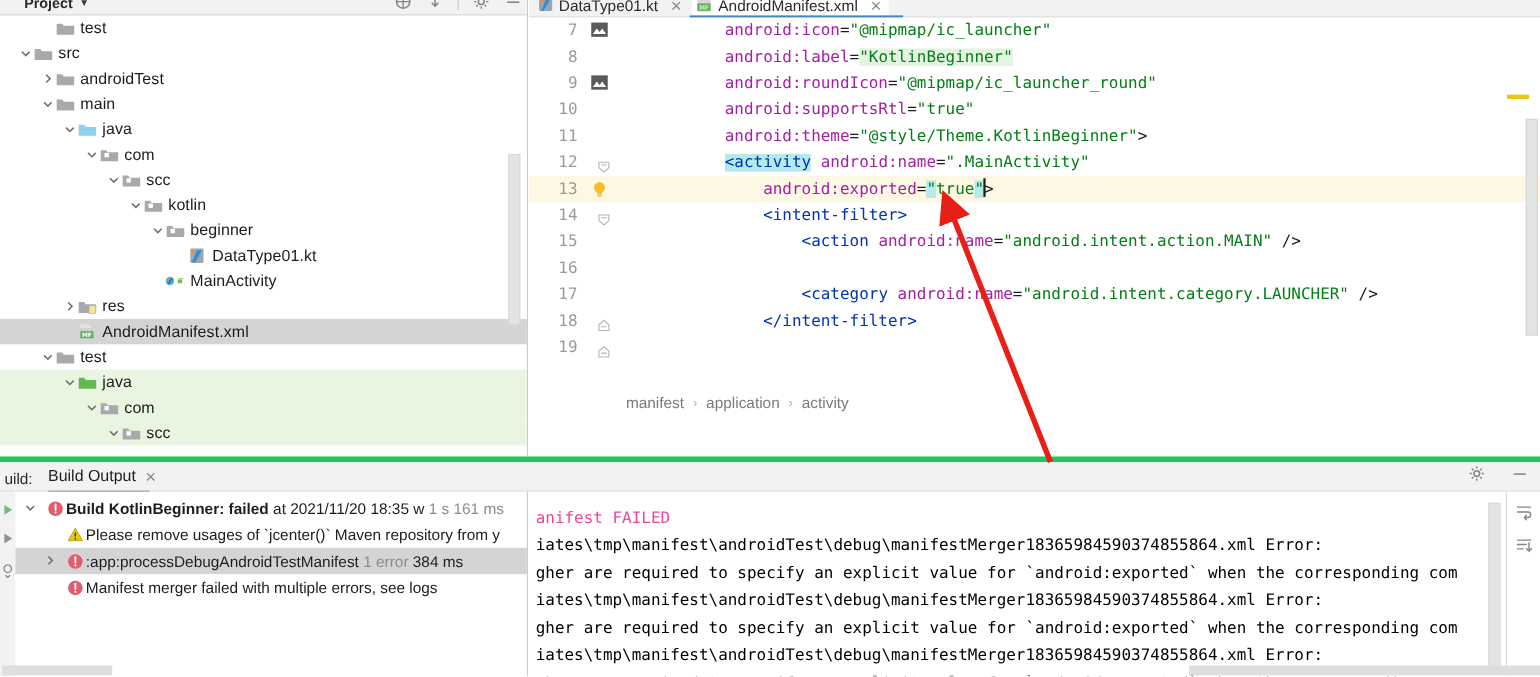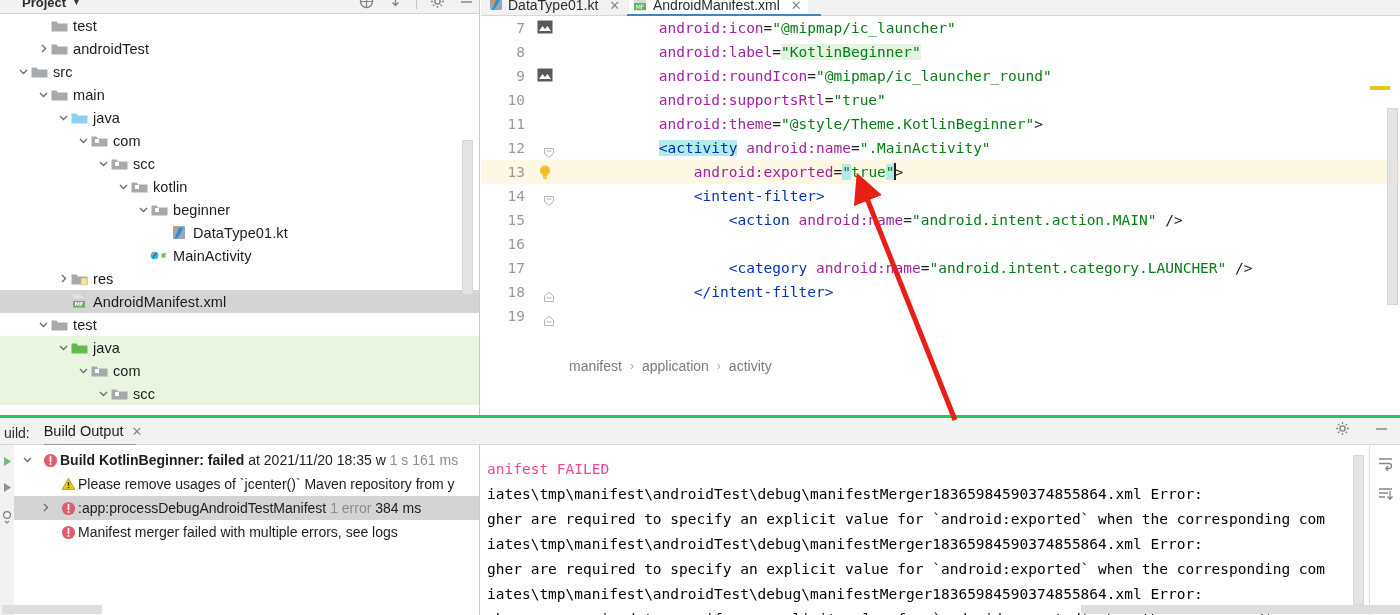--- a/index.html
+++ b/index.html
@@ -144,21 +144,21 @@
     background: #e4e4e4; border: 1px solid #d6d6d6;
   }
   .proj-scroll {
     position: absolute; right: 6px; top: 140px; width: 11px; height: 155px;
     background: #e4e4e4; border: 1px solid #d8d8d8;
   }
 
   
   .build-panel {
     position: absolute; left: 0; top: 415px; width: 1400px; height: 200px;
-    background: #ffffff; border-top: 3px solid #22c55e;
+    background: #ffffff; border-top: 5px solid #22c55e;
   }
   .build-header {
     position: relative; height: 27px; background: #f2f2f2;
     border-bottom: 1px solid #d6d6d6; display: flex; align-items: center;
   }
   .build-label {
     font-size: 14px; color: #2b2b2b; padding-left: 4px; position: relative; top: 2px;
   }
   .build-tab {
     position: relative; margin-left: 14px; font-size: 14.5px; color: #1d1d1d;
@@ -262,46 +262,46 @@
           <span style="width: 36px; flex: 0 0 auto;"></span>
           <span class="arrow"></span>
           <span class="ficon" style="display: flex; align-items: center;">
             <svg width="17" height="14" viewBox="0 0 17 14">
               <path d="M0.5 2.5h5l1.5 2h9.5v8H0.5z" fill="#a6aaad"></path>
             </svg>
           </span>
           <span class="lbl">test</span>
         </div>
         <div class="row">
+          <span style="width: 16px; flex: 0 0 auto;"></span>
+          <span class="arrow">
+            <svg width="11" height="11" viewBox="0 0 11 11">
+              <path d="M2 4l3.5 3.5L9 4" fill="none" stroke="#6e6e6e" stroke-width="1.4"></path>
+            </svg>
+          </span>
+          <span class="ficon" style="display: flex; align-items: center;">
+            <svg width="17" height="14" viewBox="0 0 17 14">
+              <path d="M0.5 2.5h5l1.5 2h9.5v8H0.5z" fill="#a6aaad"></path>
+            </svg>
+          </span>
+          <span class="lbl">src</span>
+        </div>
+        <div class="row">
           <span style="width: 36px; flex: 0 0 auto;"></span>
           <span class="arrow">
             <svg width="11" height="11" viewBox="0 0 11 11">
               <path d="M4 2l3.5 3.5L4 9" fill="none" stroke="#6e6e6e" stroke-width="1.4"></path>
             </svg>
           </span>
           <span class="ficon" style="display: flex; align-items: center;">
             <svg width="17" height="14" viewBox="0 0 17 14">
               <path d="M0.5 2.5h5l1.5 2h9.5v8H0.5z" fill="#a6aaad"></path>
             </svg>
           </span>
           <span class="lbl">androidTest</span>
-        </div>
-        <div class="row">
-          <span style="width: 16px; flex: 0 0 auto;"></span>
-          <span class="arrow">
-            <svg width="11" height="11" viewBox="0 0 11 11">
-              <path d="M2 4l3.5 3.5L9 4" fill="none" stroke="#6e6e6e" stroke-width="1.4"></path>
-            </svg>
-          </span>
-          <span class="ficon" style="display: flex; align-items: center;">
-            <svg width="17" height="14" viewBox="0 0 17 14">
-              <path d="M0.5 2.5h5l1.5 2h9.5v8H0.5z" fill="#a6aaad"></path>
-            </svg>
-          </span>
-          <span class="lbl">src</span>
         </div>
         <div class="row">
           <span style="width: 36px; flex: 0 0 auto;"></span>
           <span class="arrow">
             <svg width="11" height="11" viewBox="0 0 11 11">
               <path d="M2 4l3.5 3.5L9 4" fill="none" stroke="#6e6e6e" stroke-width="1.4"></path>
             </svg>
           </span>
           <span class="ficon" style="display: flex; align-items: center;">
             <svg width="17" height="14" viewBox="0 0 17 14">

